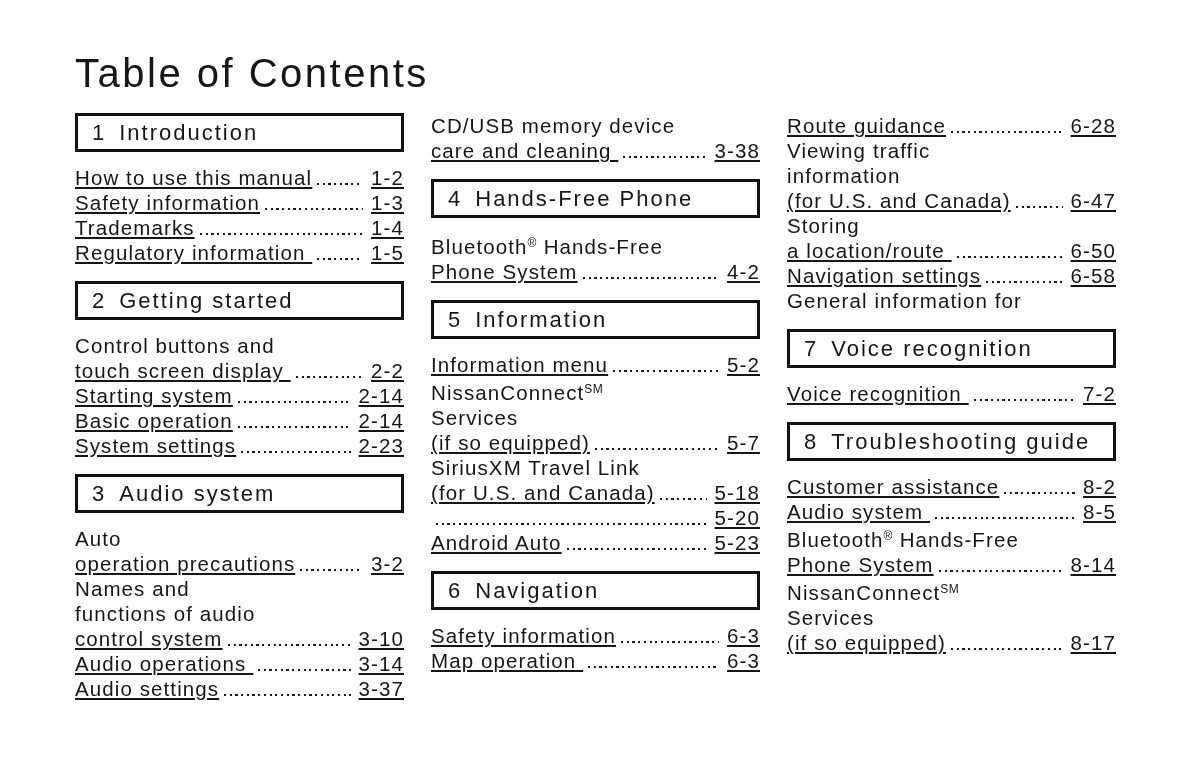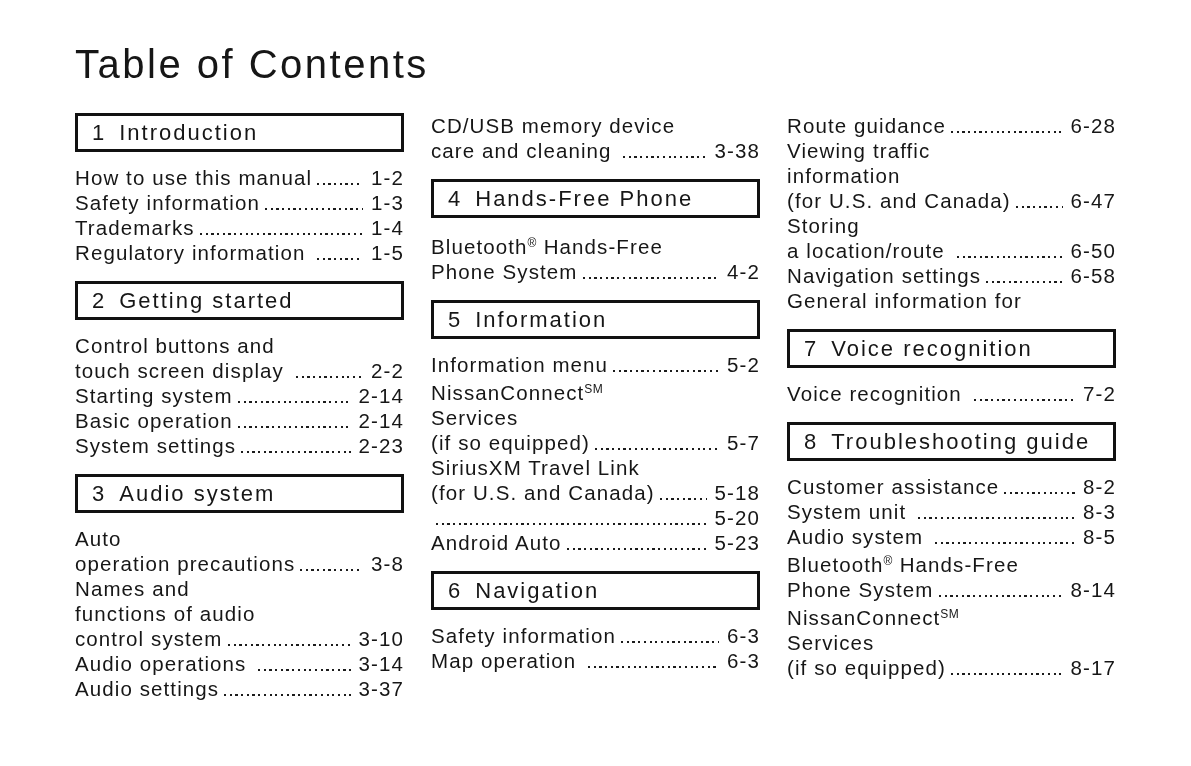--- a/index.html
+++ b/index.html
@@ -6,21 +6,21 @@
   html, body { margin: 0; padding: 0; }
   body {
     width: 1191px; height: 766px;
     background: #ffffff;
     font-family: "Liberation Sans", "DejaVu Sans", sans-serif;
     color: #161616;
     overflow: hidden;
   }
   .page { position: relative; width: 1191px; height: 766px; background: #ffffff; }
   .page-title {
-    position: absolute; left: 75px; top: 42px; margin: 0;
+    position: absolute; left: 75px; top: 51px; margin: 0;
     font-size: 40px; font-weight: 400; letter-spacing: 2.5px;
     line-height: 1.1; white-space: pre; color: #161616;
   }
   .columns {
     position: absolute; left: 75px; top: 113px;
     display: flex; gap: 27px;
   }
   .col { width: 329px; flex: 0 0 329px; }
   .section-box {
     border: 3px solid #111111;
@@ -28,21 +28,21 @@
     display: flex; align-items: center;
     padding-left: 14px;
     font-size: 22px; letter-spacing: 2px;
     margin: 16px 0 13px 0;
     background: #ffffff;
   }
   .col .section-box:first-child { margin-top: 0; }
   .section-number { margin-right: 13px; }
   .entry { font-size: 20.5px; letter-spacing: 1.1px; line-height: 25px; }
   .line { white-space: pre; }
-  .lastline { display: flex; white-space: pre; }
+  .lastline { display: flex; white-space: pre; text-decoration: underline; }
   .entry-text { white-space: pre; flex: 0 0 auto; }
   .leader {
     flex: 1 1 auto;
     height: 2.3px;
     align-self: flex-end;
     margin: 0 8px 5px 5px;
     background: repeating-linear-gradient(to right,
       #1c1c1c 0px, #1c1c1c 2.2px, transparent 2.2px, transparent 5.7px);
   }
   .page-num { flex: 0 0 auto; white-space: pre; }
@@ -91,21 +91,21 @@
         </div>
         <div class="entry">
           <div class="lastline"><span class="entry-text">System settings</span><span class="leader"></span><span class="page-num">2-23</span></div>
         </div>
         <div class="section-box">
           <span class="section-number">3</span>
           <span class="section-title">Audio system</span>
         </div>
         <div class="entry">
           <div class="line">Auto</div>
-          <div class="lastline"><span class="entry-text">operation precautions</span><span class="leader"></span><span class="page-num">3-8</span></div>
+          <div class="lastline"><span class="entry-text">operation precautions</span><span class="leader"></span><span class="page-num">3-2</span></div>
         </div>
         <div class="entry">
           <div class="line">Names and</div>
           <div class="line">functions of audio</div>
           <div class="lastline"><span class="entry-text">control system</span><span class="leader"></span><span class="page-num">3-10</span></div>
         </div>
         <div class="entry">
           <div class="lastline"><span class="entry-text">Audio operations </span><span class="leader"></span><span class="page-num">3-14</span></div>
         </div>
         <div class="entry">
@@ -183,23 +183,20 @@
         </div>
         <div class="entry">
           <div class="lastline"><span class="entry-text">Voice recognition </span><span class="leader"></span><span class="page-num">7-2</span></div>
         </div>
         <div class="section-box">
           <span class="section-number">8</span>
           <span class="section-title">Troubleshooting guide</span>
         </div>
         <div class="entry">
           <div class="lastline"><span class="entry-text">Customer assistance</span><span class="leader"></span><span class="page-num">8-2</span></div>
-        </div>
-        <div class="entry">
-          <div class="lastline"><span class="entry-text">System unit </span><span class="leader"></span><span class="page-num">8-3</span></div>
         </div>
         <div class="entry">
           <div class="lastline"><span class="entry-text">Audio system </span><span class="leader"></span><span class="page-num">8-5</span></div>
         </div>
         <div class="entry">
           <div class="line">Bluetooth<span class="sup">®</span> Hands-Free</div>
           <div class="lastline"><span class="entry-text">Phone System</span><span class="leader"></span><span class="page-num">8-14</span></div>
         </div>
         <div class="entry">
           <div class="line">NissanConnect<span class="sup">SM</span></div>

